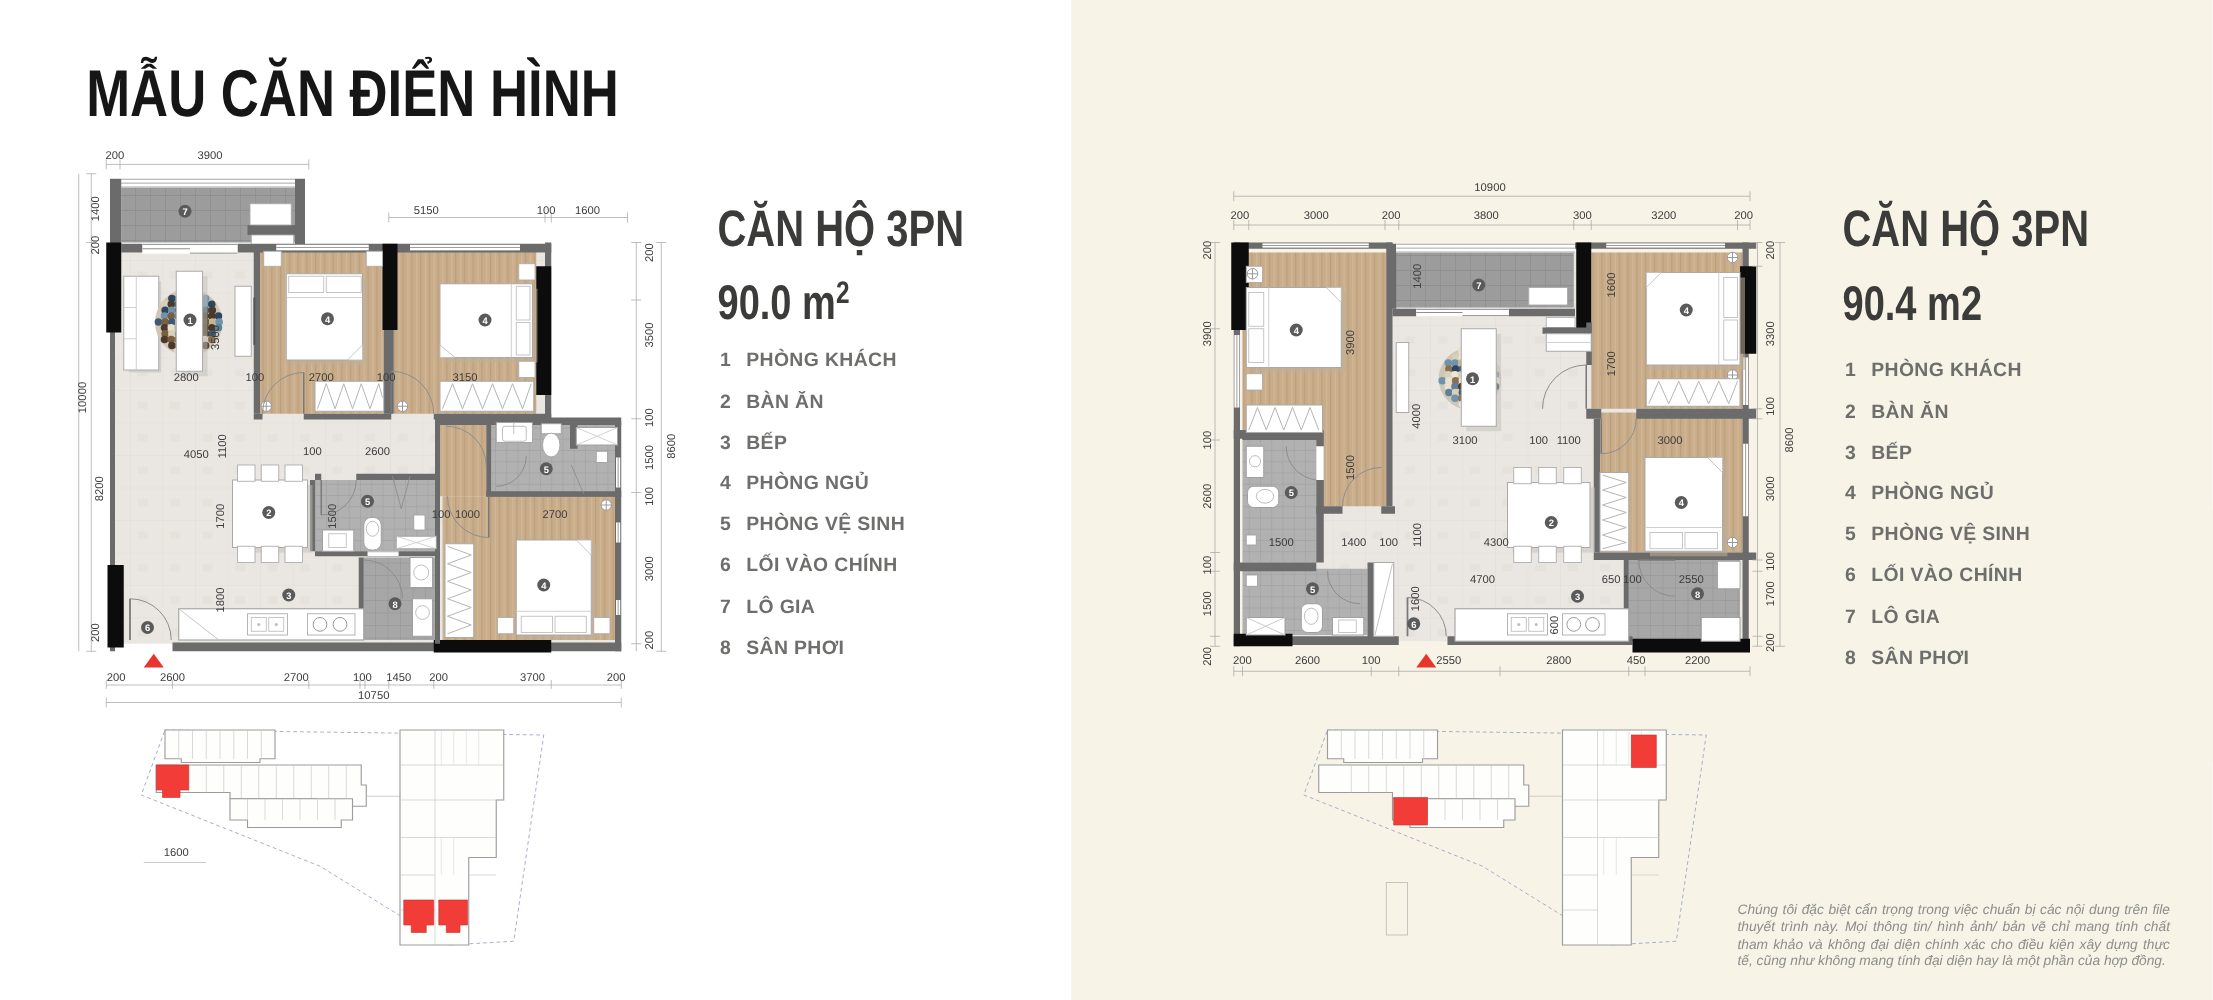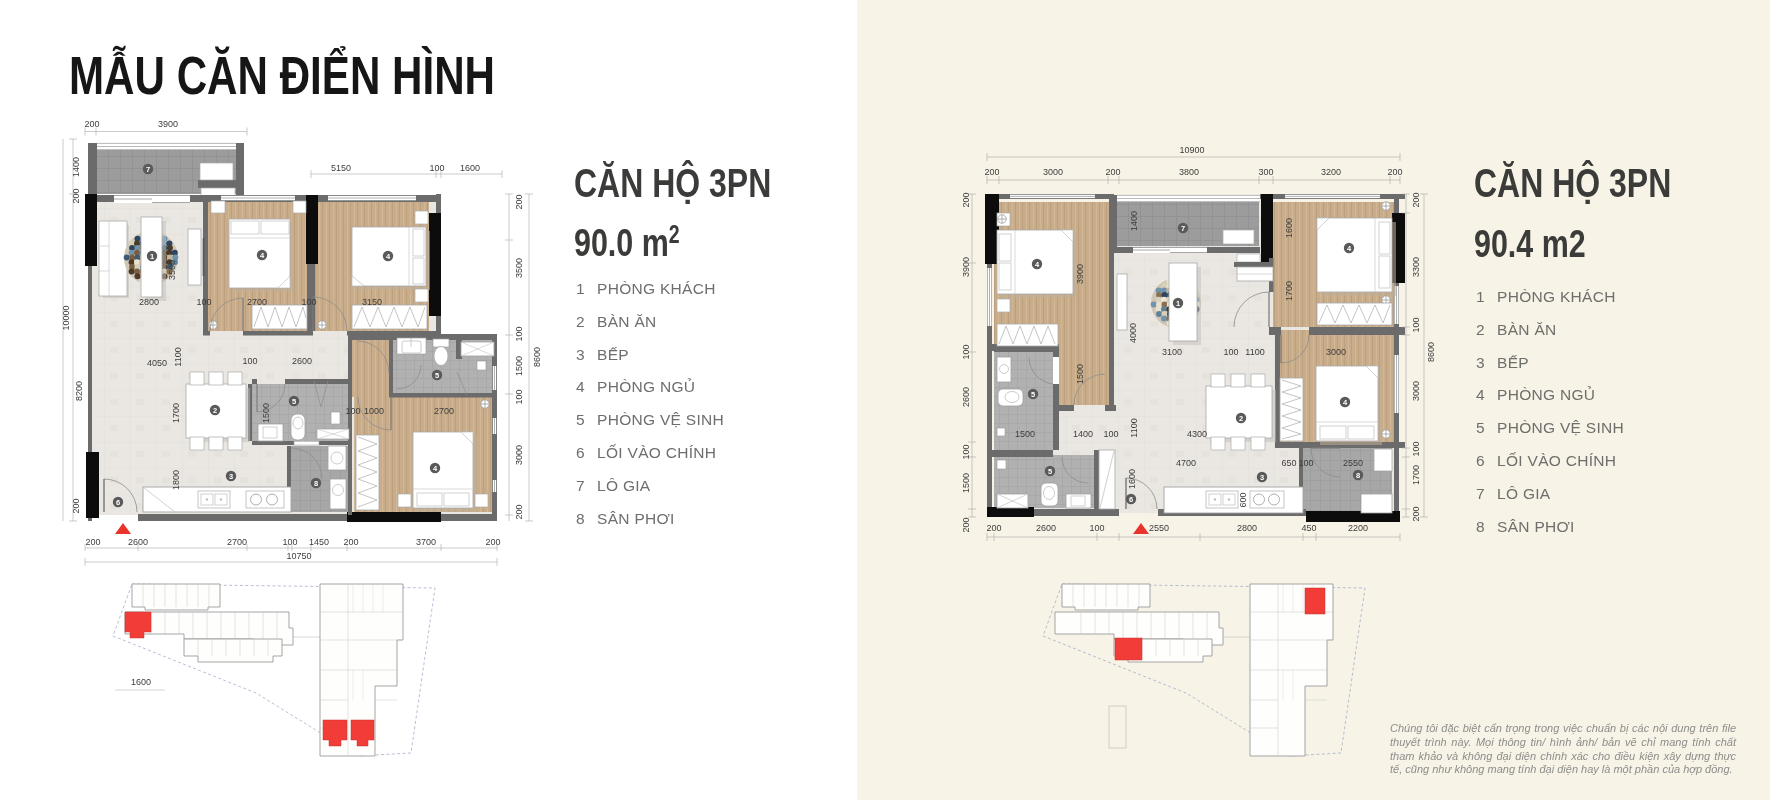--- a/index.html
+++ b/index.html
@@ -2,21 +2,21 @@
 <html><head>
 <meta charset="utf-8">
 <style>
   html,body{margin:0;padding:0;-webkit-font-smoothing:antialiased;}
   *{-webkit-font-smoothing:antialiased;}
   body{width:1770px;height:800px;position:relative;overflow:hidden;background:#ffffff;font-family:"Liberation Sans",sans-serif;}
   .abs{position:absolute;}
   .hdr{font-weight:bold;color:#3b3b39;transform-origin:0 0;}
   .itemnum{display:inline-block;width:21px;color:#6e6e6c;}
   .leg{color:#6e6e6c;font-size:15.5px;letter-spacing:0.3px;}
-  .leg div{height:32.8px;line-height:32.8px;white-space:nowrap;}
+  .leg div{height:32.8px;line-height:32.8px;white-space:nowrap;font-weight:bold;}
 </style>
 </head>
 <body>
 
 <div class="abs" style="left:857px;top:0;width:913px;height:800px;background:#f8f3e7;"></div>
 
 <div class="abs" style="left:69px;top:45px;font-size:53px;font-weight:bold;color:#161616;transform:scaleX(0.795);transform-origin:0 0;white-space:nowrap;">MẪU CĂN ĐIỂN HÌNH</div>
 
 <div class="abs hdr" style="left:574px;top:160px;font-size:41px;transform:scaleX(0.78);white-space:nowrap;">CĂN HỘ 3PN</div>
 

